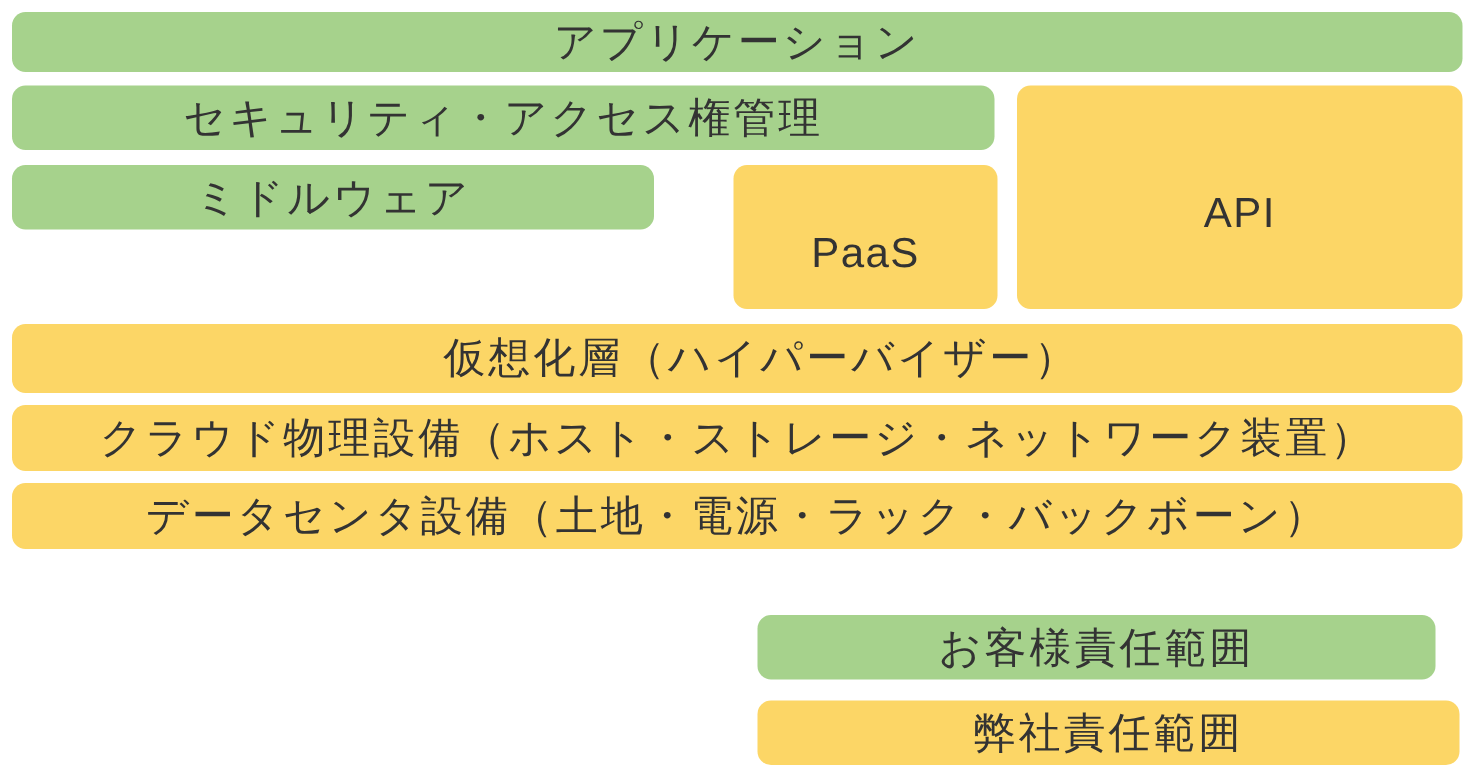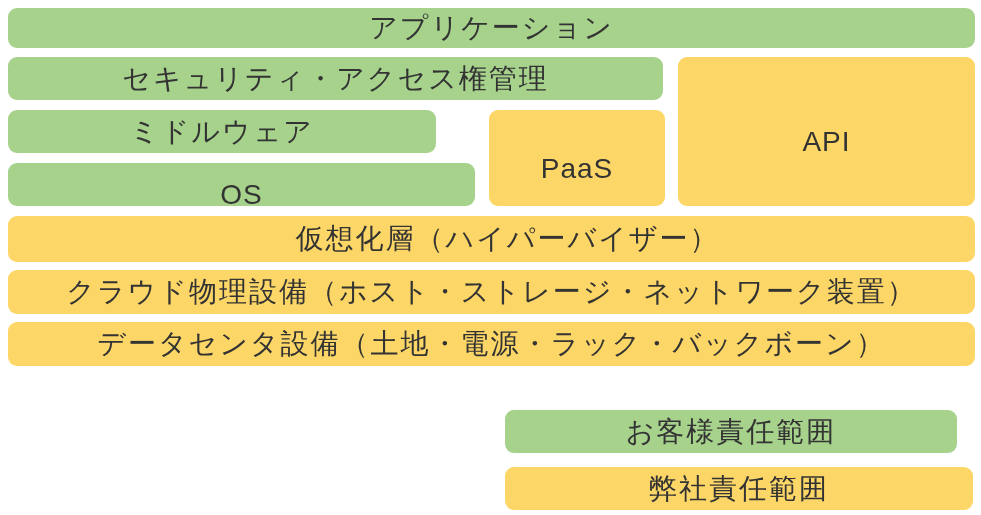--- a/index.html
+++ b/index.html
@@ -50,23 +50,20 @@
   </div>
 
   <div class="box green pos-security">
     <span>セキュリティ・アクセス権管理</span>
   </div>
 
   <div class="box green pos-middleware">
     <span>ミドルウェア</span>
   </div>
 
-  <div class="box green pos-os">
-    <span class="latin">OS</span>
-  </div>
 
   <div class="box yellow pos-paas">
     <span class="latin">PaaS</span>
   </div>
 
   <div class="box yellow pos-api">
     <span class="latin">API</span>
   </div>
 
   <div class="box yellow pos-virt">

